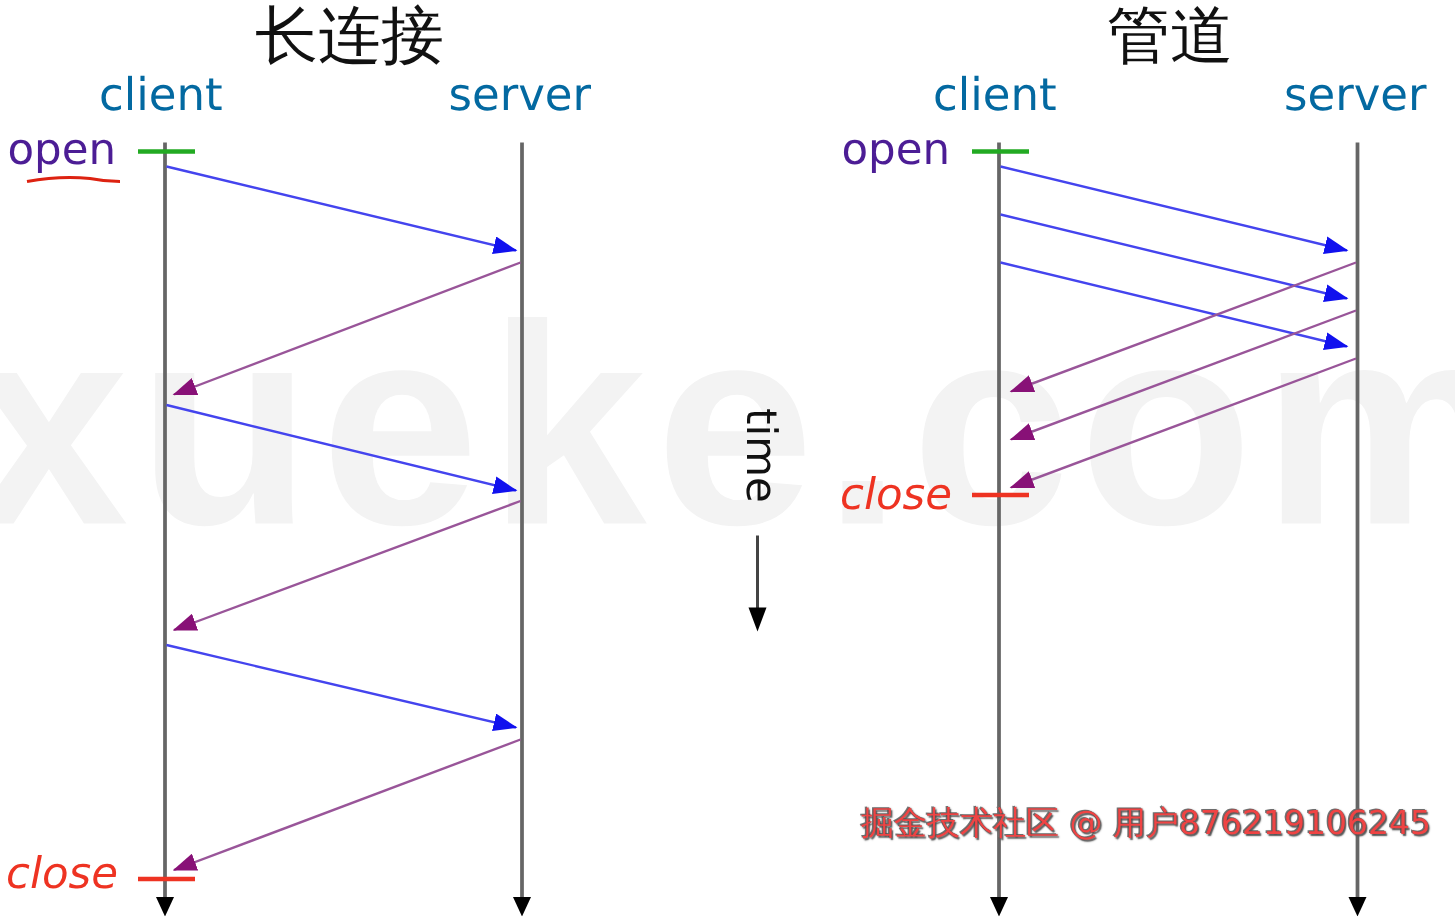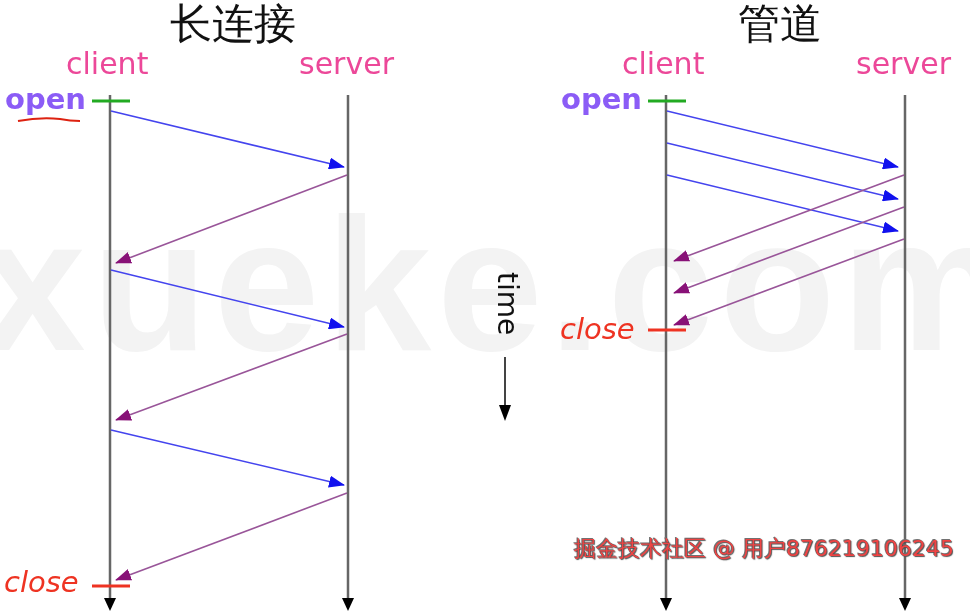--- a/index.html
+++ b/index.html
@@ -1,23 +1,23 @@
 <!DOCTYPE html>
 <html><head>
   <meta charset="utf-8">
   <style>
     html, body { margin: 0; padding: 0; background: #ffffff; }
     body { width: 970px; height: 611px; position: relative; overflow: hidden;
            font-family: "DejaVu Sans", sans-serif; }
     .wm { position: absolute; left: -20px; top: 175px; font-family: "Liberation Sans", sans-serif;
           font-weight: bold; font-size: 190px; color: #f3f3f3; letter-spacing: 6px; white-space: nowrap; }
     .title { position: absolute; top: -4px; font-family: "DejaVu Sans", sans-serif; font-size: 42px; color: #111; }
-    .actor { position: absolute; top: 46px; font-family: "DejaVu Sans", sans-serif; font-size: 30px; color: #ec4899; }
+    .actor { position: absolute; top: 46px; font-family: "DejaVu Sans", sans-serif; font-size: 30px; color: #0369a1; }
     .lbl { position: absolute; font-family: "DejaVu Sans", sans-serif; font-size: 29px; }
-    .open { color: #8b5cf6; font-weight: bold; }
+    .open { color: #4c1d95; }
     .close { color: #ee3322; font-style: italic; }
     .time { position: absolute; left: 488px; top: 272px; font-size: 28px; color: #111;
             transform-origin: left top; transform: rotate(90deg) translate(0, -36px); }
     .credit { position: absolute; left: 574px; top: 534px; font-size: 22px; color: #ef4444;
               text-shadow: 0 0 1px #444, 1px 1px 1px #555, -1px -1px 0 #777; white-space: nowrap; }
     svg { position: absolute; left: 0; top: 0; }
   </style>
 </head>
 <body>
 

